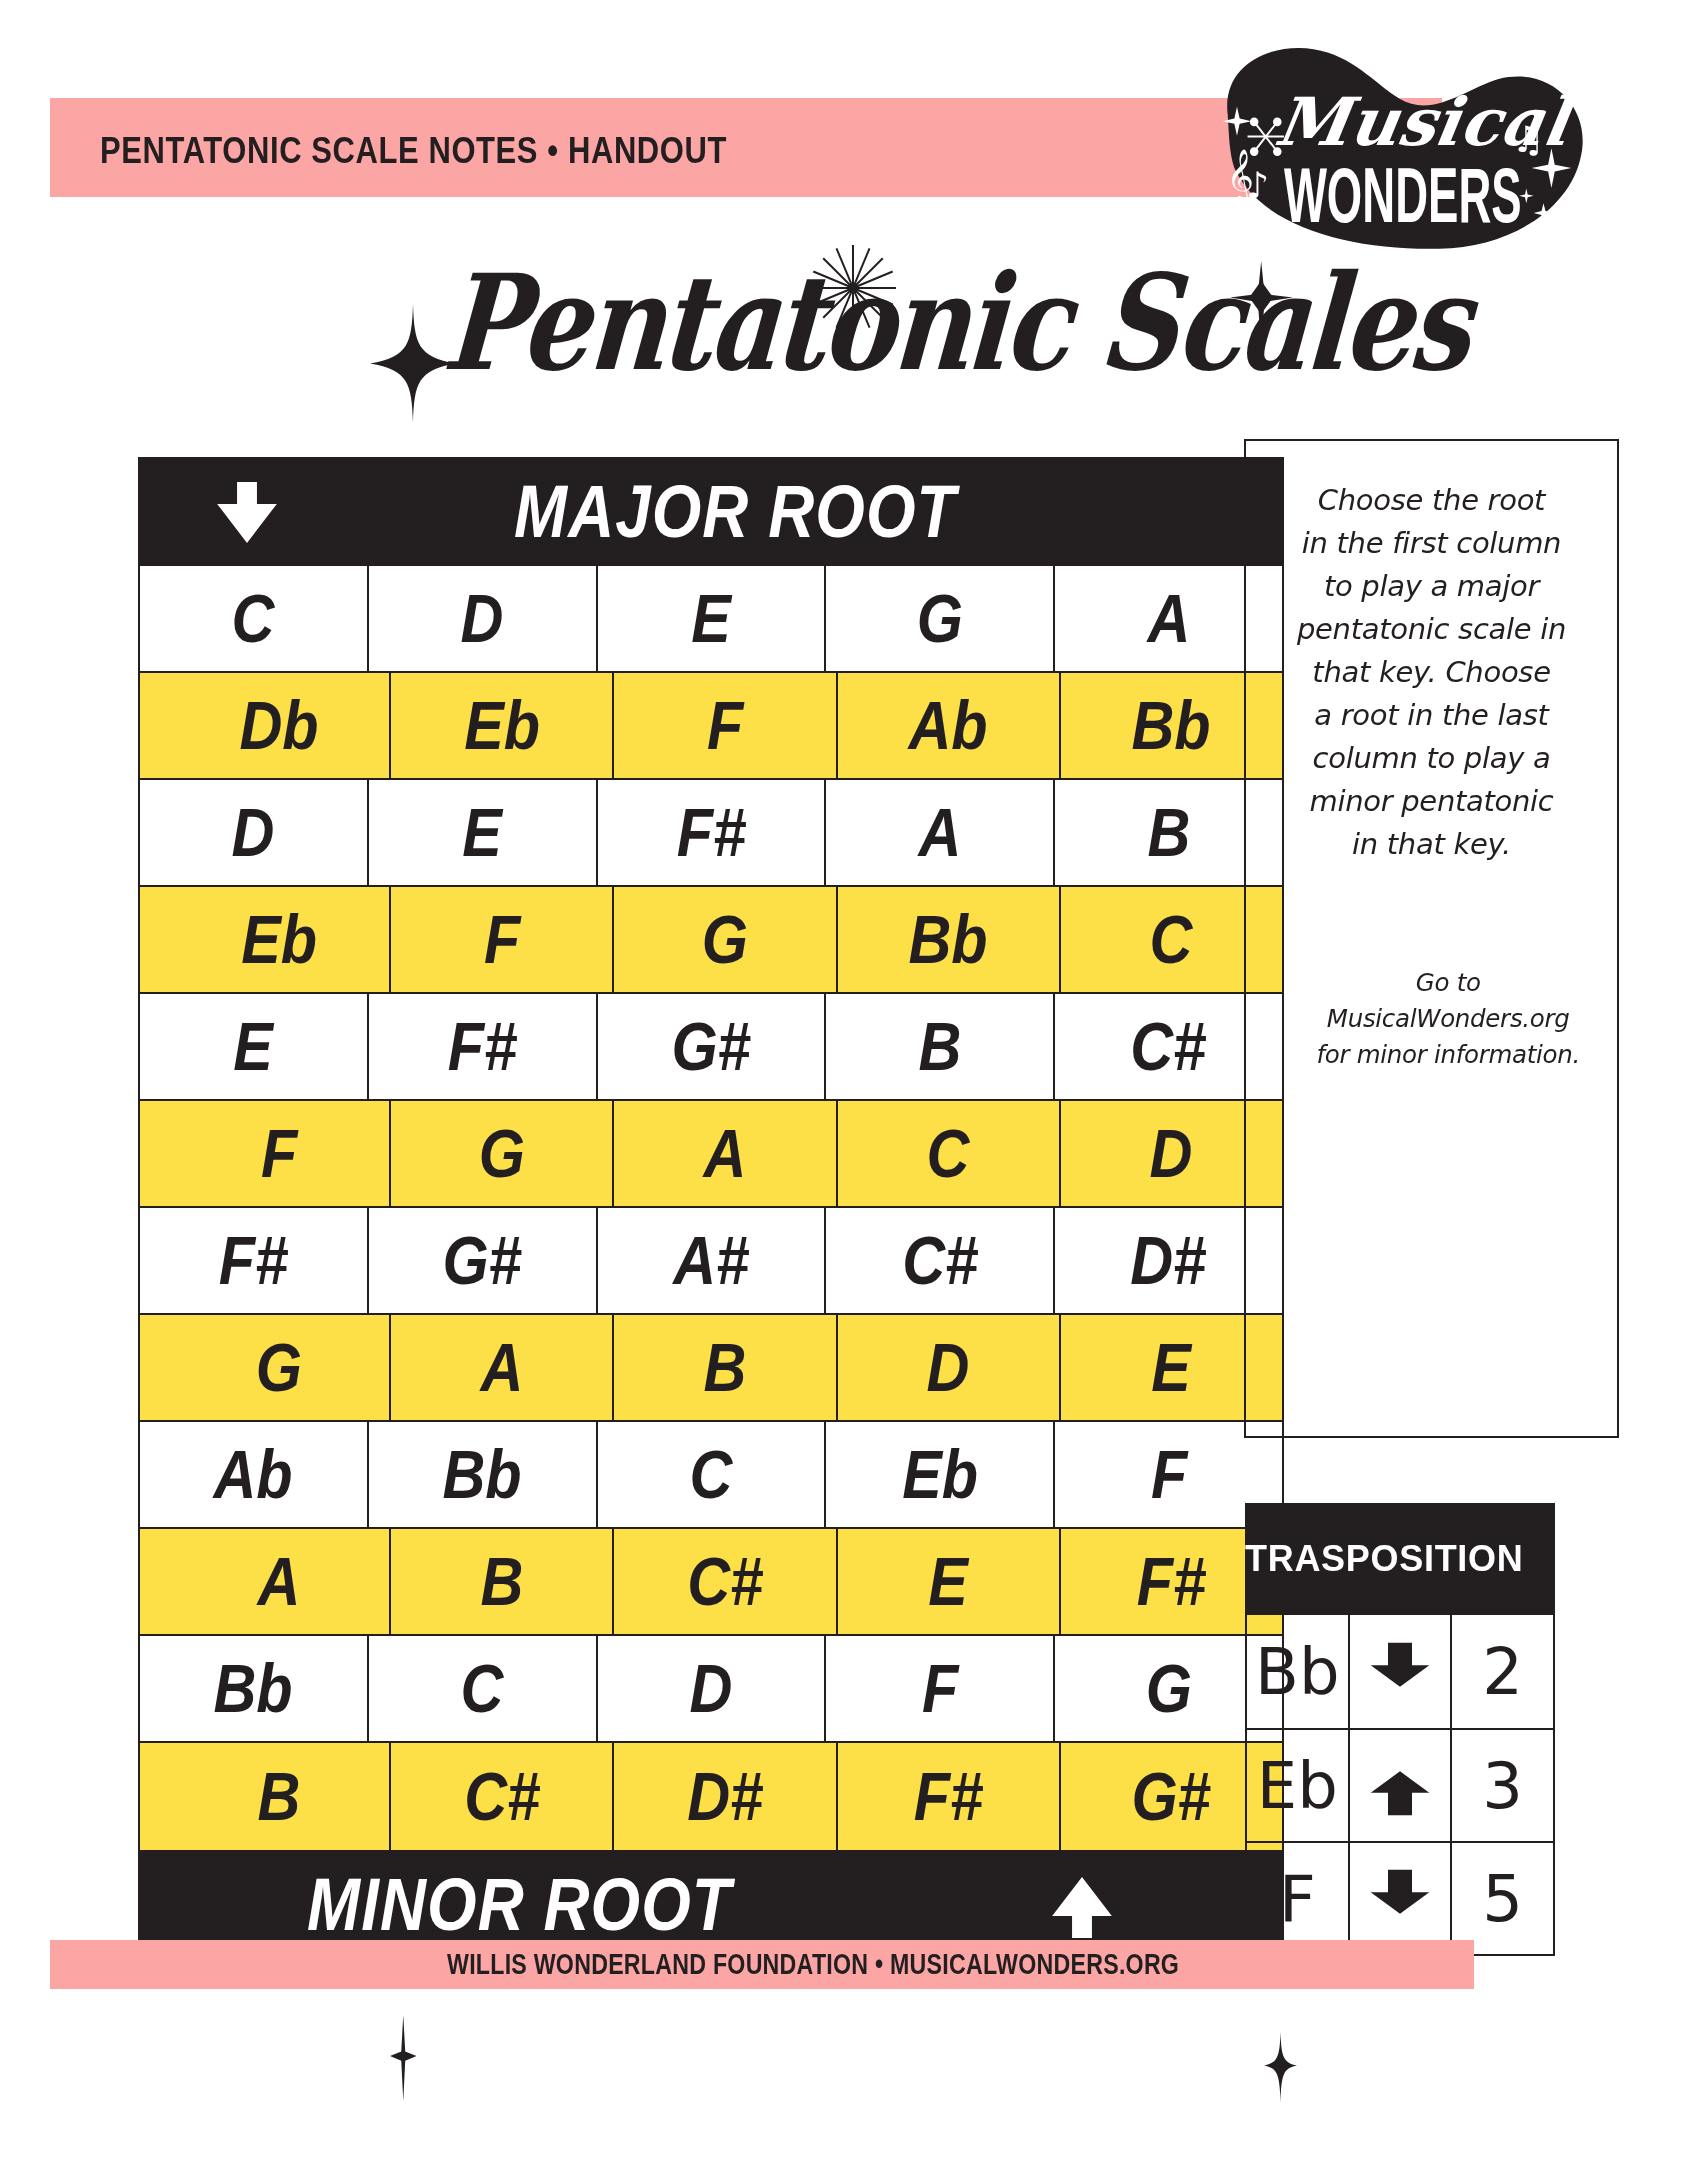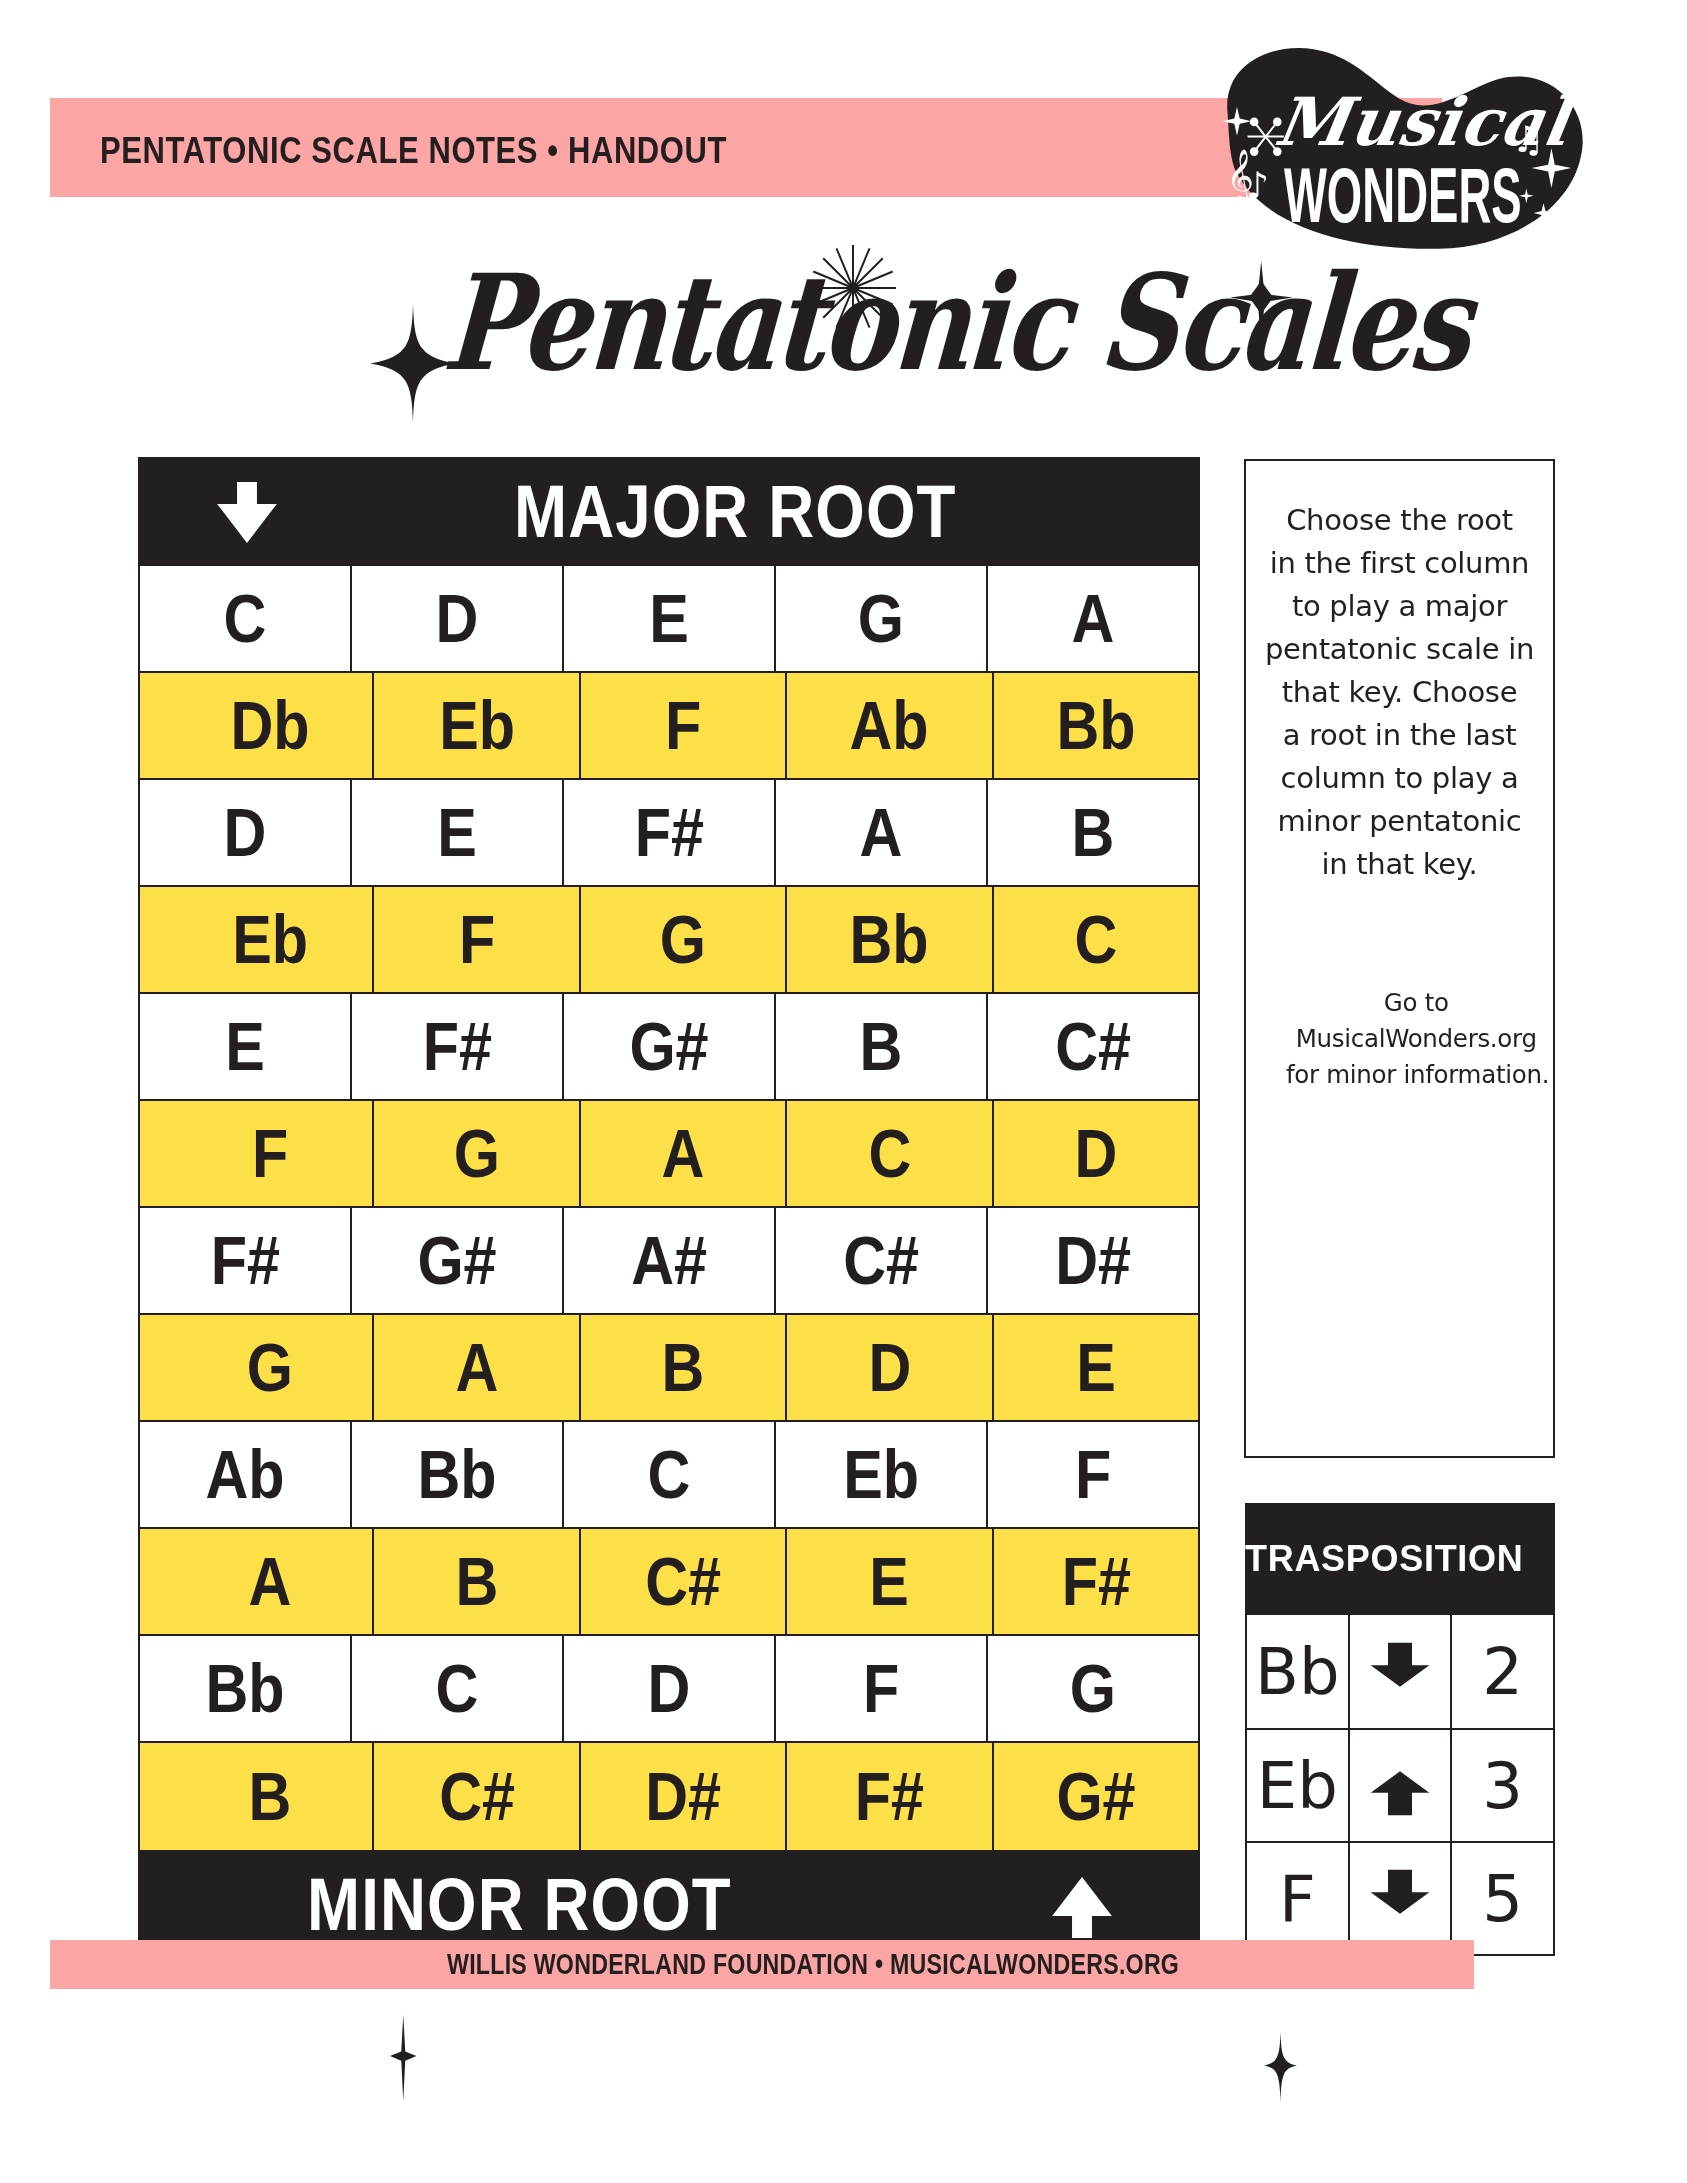--- a/index.html
+++ b/index.html
@@ -13,43 +13,43 @@
      font-family: "Liberation Sans", "DejaVu Sans", sans-serif; white-space: nowrap; }
 
   #logo { position: absolute; left: 1201px; top: 36px; width: 397px; height: 218px; }
 
   #title { position: absolute; left: 357px; top: 238px; width: 939px; height: 172px; }
   #title .title-text { position: absolute; left: 106px; top: 6.6px; font-family: "DejaVu Serif", serif;
      font-style: italic; font-weight: 700; font-size: 132px; letter-spacing: -4px; white-space: nowrap;
      transform: scaleX(0.82) skewX(-8deg); transform-origin: left top; color: #231f20; }
 
   
-  #scale-table { position: absolute; left: 138px; top: 457px; width: 1062px; }
+  #scale-table { position: absolute; left: 138px; top: 457px; width: 1146px; font-style: italic; }
   .tbl-head, .tbl-foot { height: 109px; background: #231f20; color: #fff; position: relative; }
   .tbl-head .txt, .tbl-foot .txt { position: absolute; top: 0; height: 109px; line-height: 109px;
      font-size: 74px; font-weight: 700; letter-spacing: 1.3px; white-space: nowrap;
      transform: scaleX(0.86); transform-origin: left center; }
   .tbl-head .txt { left: 376px; }
   .tbl-foot .txt { left: 169px; }
   .tbl-head .arrow { position: absolute; left: 77px; top: 24.5px; width: 64px; height: 61px; }
   .tbl-foot .arrow { position: absolute; left: 912px; top: 26.5px; width: 64px; height: 61px; }
 
   .rows { border-left: 2px solid #231f20; border-right: 2px solid #231f20; }
   .row { display: flex; height: 107px; border-bottom: 2.6px solid #231f20; box-sizing: border-box; }
   .row:last-child { border-bottom: none; }
   .row.alt { background: #fde047; padding-left: 28px; }
   .cell { flex: 1; display: flex; align-items: center; justify-content: center;
      border-right: 2px solid #231f20; box-sizing: border-box; font-size: 69px; font-weight: 700;
      color: #231f20; }
   .cell:last-child { border-right: none; }
   .cell span { display: inline-block; transform: scaleX(0.86); }
 
   
-  #info-box { position: absolute; left: 1244px; top: 459px; width: 311px; height: 999px;
-     border: 2.6px solid #231f20; box-sizing: border-box; text-align: center; }
+  #info-box { position: absolute; left: 1244px; top: 439px; width: 375px; height: 999px;
+     border: 2.6px solid #231f20; box-sizing: border-box; text-align: center; font-style: italic; }
   #info-box .para { font-family: "DejaVu Sans", sans-serif; font-size: 29px; line-height: 43px;
      color: #231f20; padding: 0 6.6px; }
   #info-box .p1 { margin-top: 38px; }
   #info-box .p2 { margin-top: 43px; }
   #info-box .p3 { margin-top: 99px; font-size: 24.5px; line-height: 36px; padding-left: 40px; }
   #info-box .line { display: block; white-space: nowrap; letter-spacing: -0.3px; }
 
   
   #transpose { position: absolute; left: 1245px; top: 1503px; width: 310px; }
   #transpose .t-head { height: 112px; background: #231f20; color: #fff; text-align: left;

